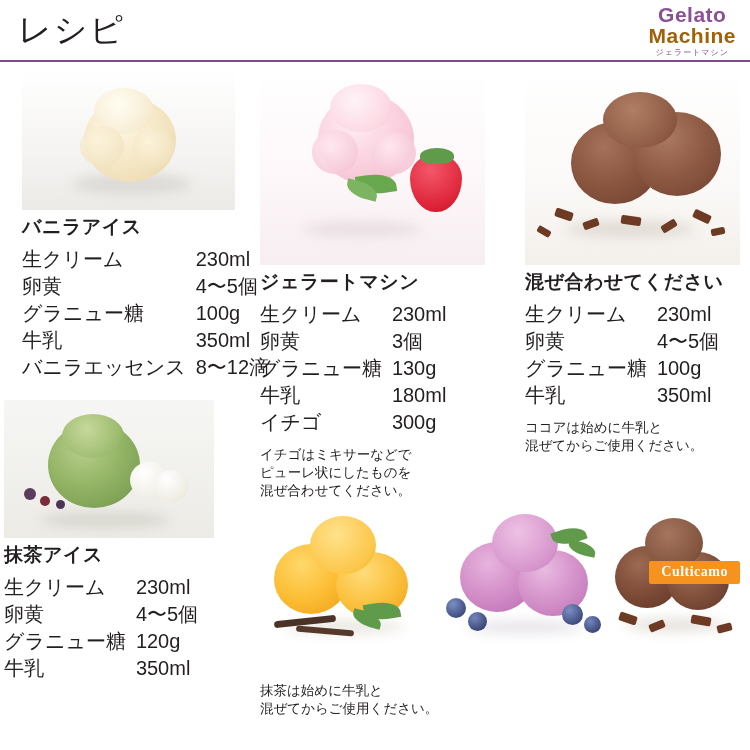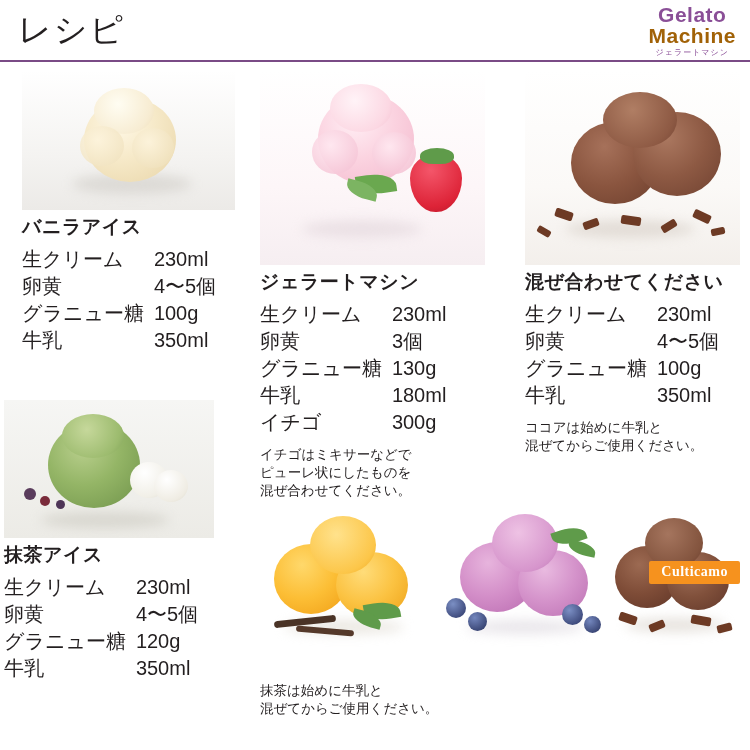--- a/index.html
+++ b/index.html
@@ -190,20 +190,24 @@
         <td>卵黄</td>
         <td class="amt">4〜5個</td>
       </tr>
       <tr>
         <td>グラニュー糖</td>
         <td class="amt">100g</td>
       </tr>
       <tr>
         <td>牛乳</td>
         <td class="amt">350ml</td>
+      </tr>
+      <tr>
+        <td>バニラエッセンス</td>
+        <td class="amt">8〜12滴</td>
       </tr>
     </tbody>
       </table>
   </div>
 
   <div class="card" style="left:260px; top:8px; width:230px;">
     <div class="photo bg-straw" style="width:225px;height:195px;">
       <div class="scene">
         <div class="shadow" style="left:42px;top:150px;width:120px;height:18px;background:#ddd0d6;"></div>
         <div class="scoop" style="left:58px;top:24px;width:96px;height:90px;background:radial-gradient(circle at 38% 30%, #ffeef4 0%, #fbd3e0 45%, #f2b7cc 100%);"></div>

